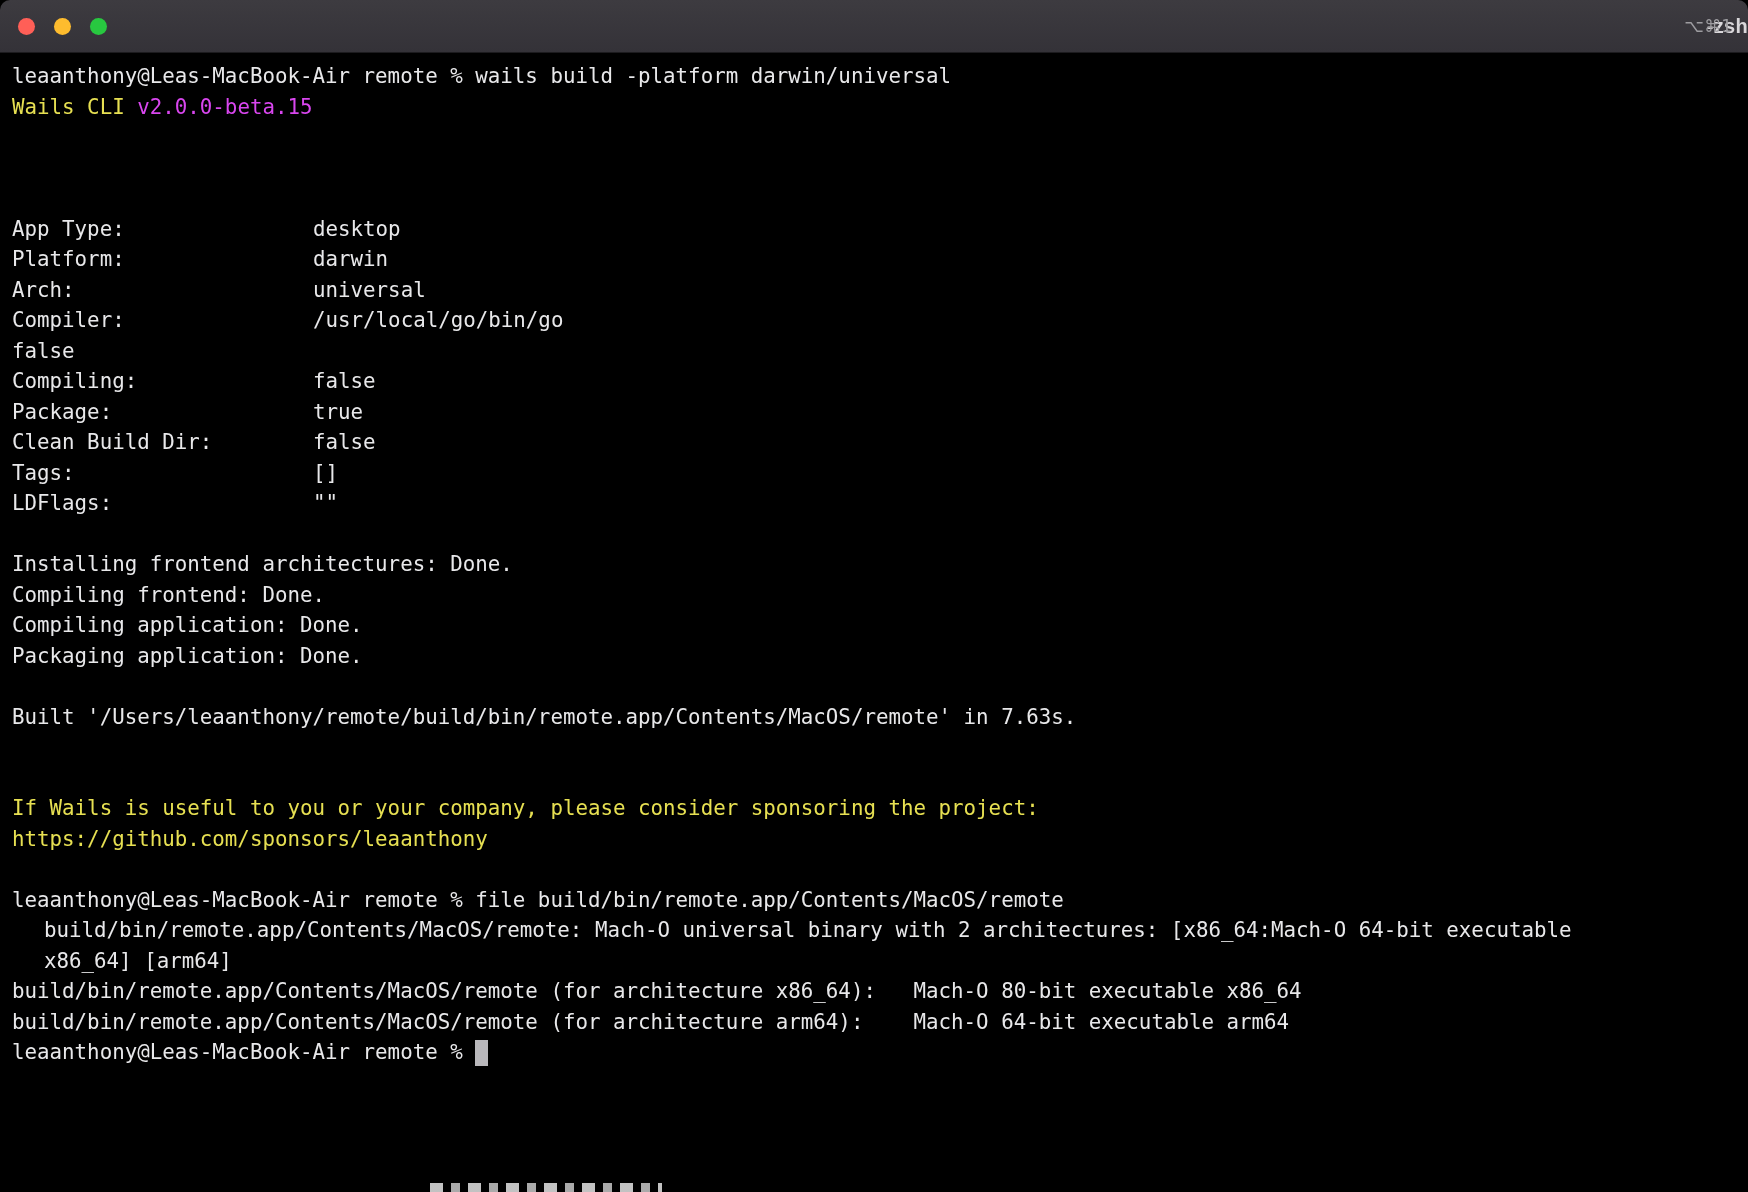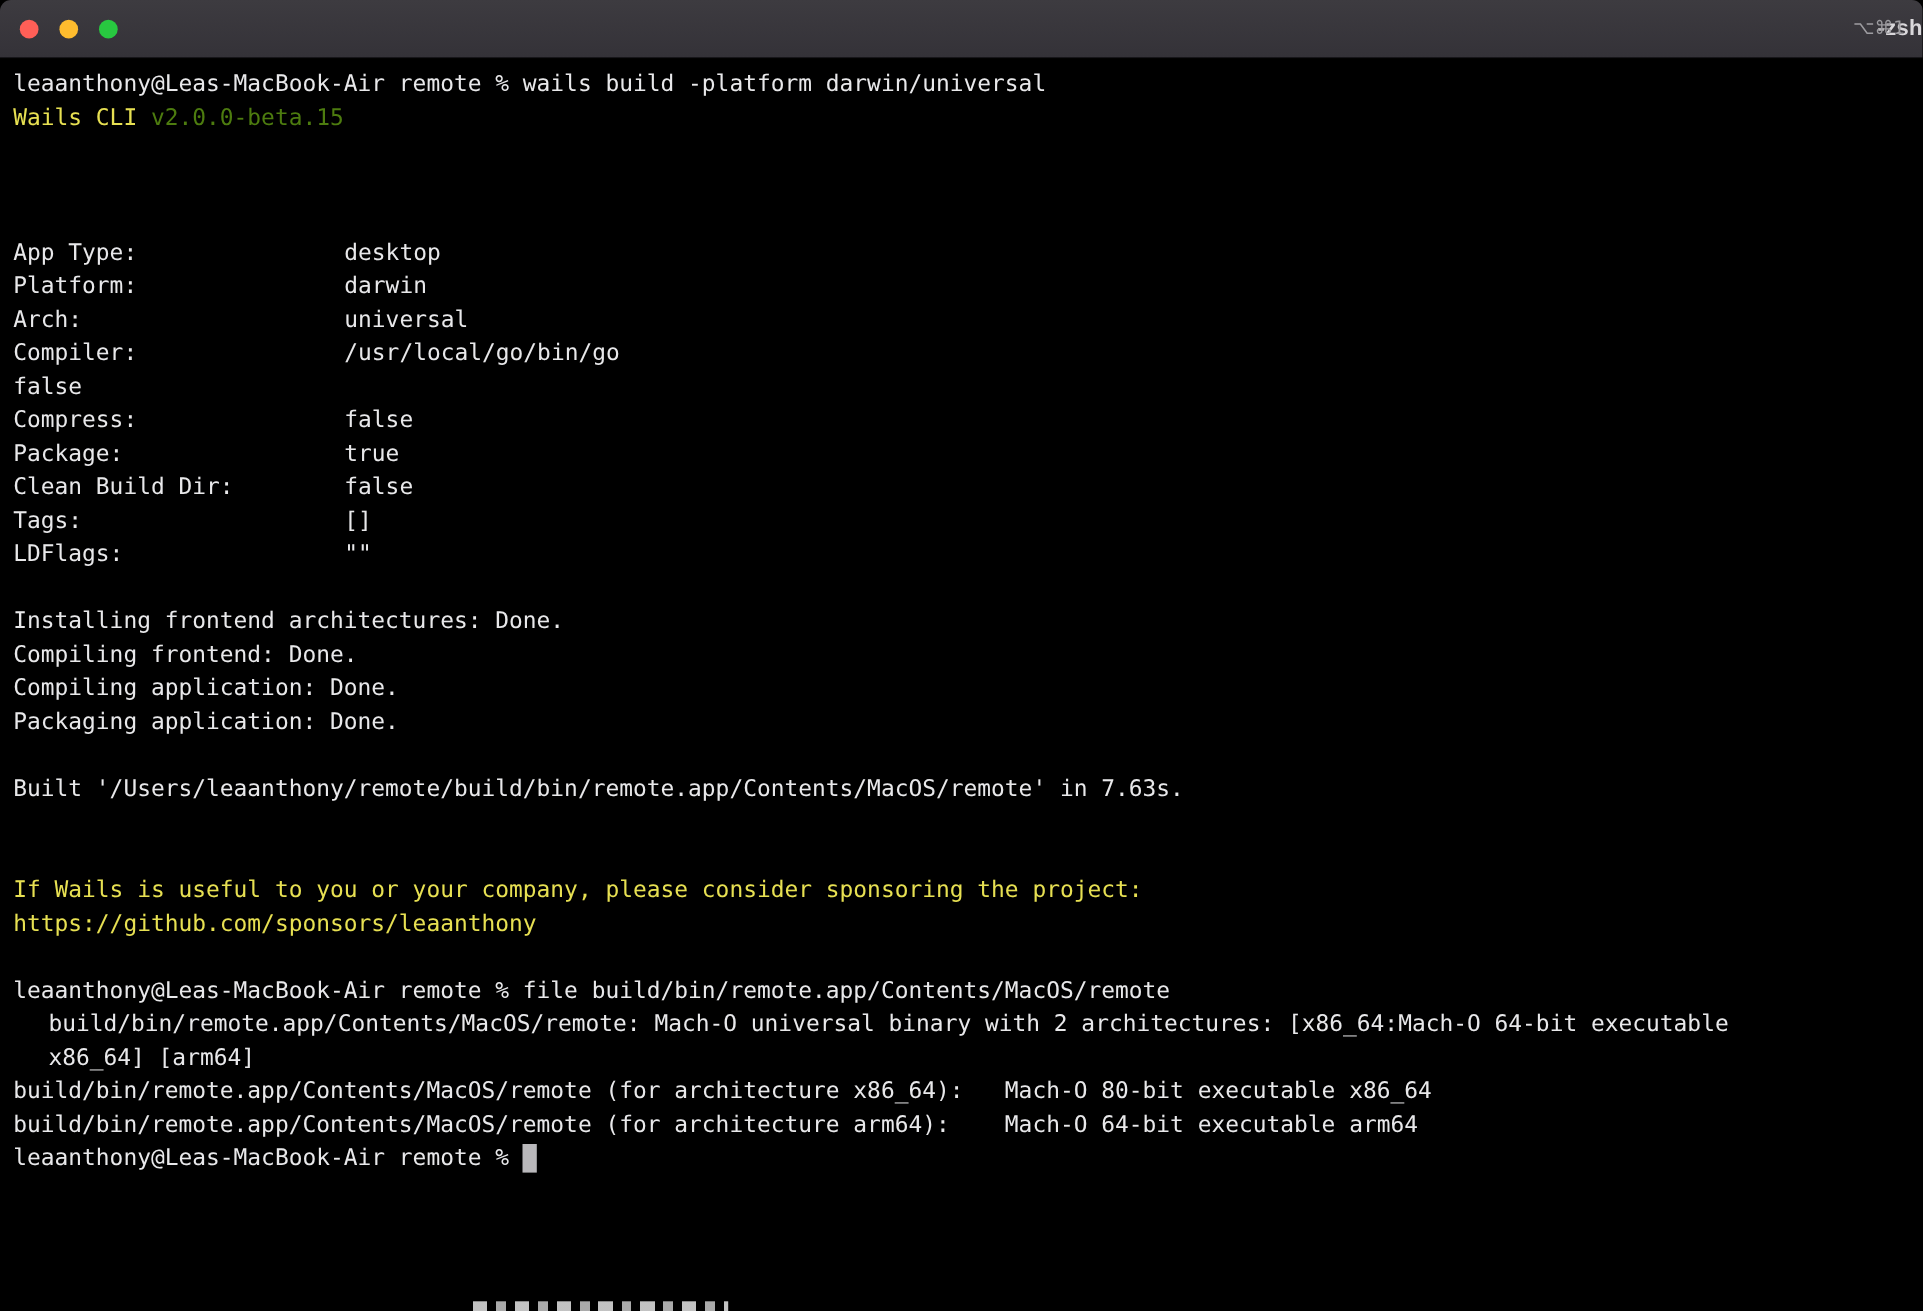--- a/index.html
+++ b/index.html
@@ -71,21 +71,21 @@
     font-size: 20.8px;
     line-height: 30.5px;
     overflow: hidden;
   }
   .line {
     white-space: pre;
     height: 30.5px;
   }
   .line.wrapline { white-space: pre; margin-left: 32px; }
   .yellow { color: #e7e052; }
-  .red    { color: #4d7c0f; }
+  .red    { color: #d946ef; }
   .t-gap1 { height: 30.5px; }
   .t-gap2 { height: 61px; }
   .t-gap3 { height: 91.5px; }
   
   .cfg {
     display: flex;
     height: 30.5px;
     white-space: pre;
   }
   .cfg-label {
@@ -133,21 +133,21 @@
 
     <div class="line"><span class="yellow">Wails CLI </span><span class="red">v2.0.0-beta.15</span></div>
 
     <div class="t-gap3"></div>
 
     <div class="cfg"><span class="cfg-label">App Type:</span><span class="cfg-value">desktop</span></div>
     <div class="cfg"><span class="cfg-label">Platform:</span><span class="cfg-value">darwin</span></div>
     <div class="cfg"><span class="cfg-label">Arch:</span><span class="cfg-value">universal</span></div>
     <div class="cfg"><span class="cfg-label">Compiler:</span><span class="cfg-value">/usr/local/go/bin/go</span></div>
     <div class="cfg"><span class="cfg-value">false</span></div>
-    <div class="cfg"><span class="cfg-label">Compress:</span><span class="cfg-value">false</span></div>
+    <div class="cfg"><span class="cfg-label">Compiling:</span><span class="cfg-value">false</span></div>
     <div class="cfg"><span class="cfg-label">Package:</span><span class="cfg-value">true</span></div>
     <div class="cfg"><span class="cfg-label">Clean Build Dir:</span><span class="cfg-value">false</span></div>
     <div class="cfg"><span class="cfg-label">Tags:</span><span class="cfg-value">[]</span></div>
     <div class="cfg"><span class="cfg-label">LDFlags:</span><span class="cfg-value">""</span></div>
 
     <div class="t-gap1"></div>
 
     <div class="line">Installing frontend architectures: Done.</div>
     <div class="line">Compiling frontend: Done.</div>
     <div class="line">Compiling application: Done.</div>

